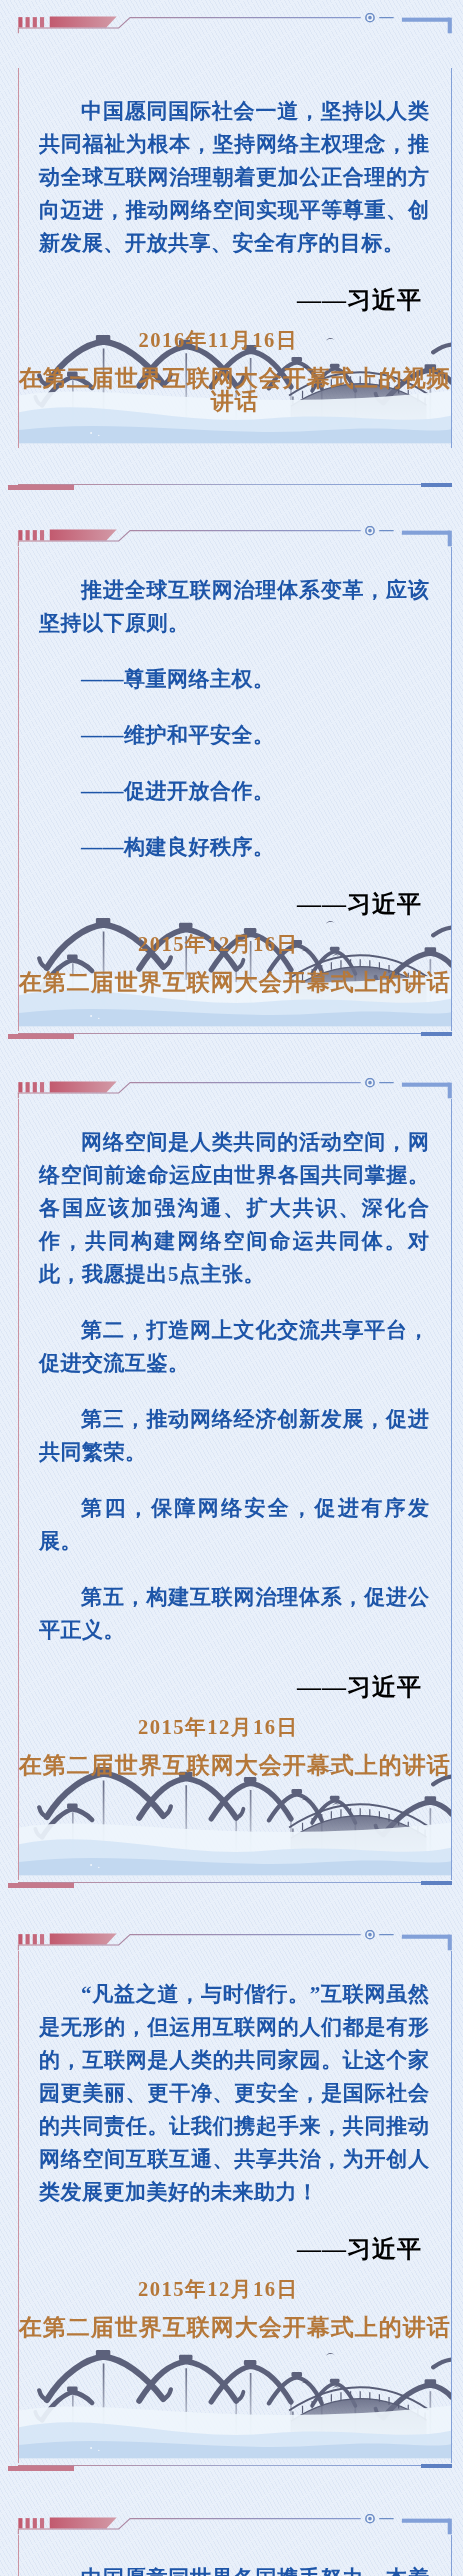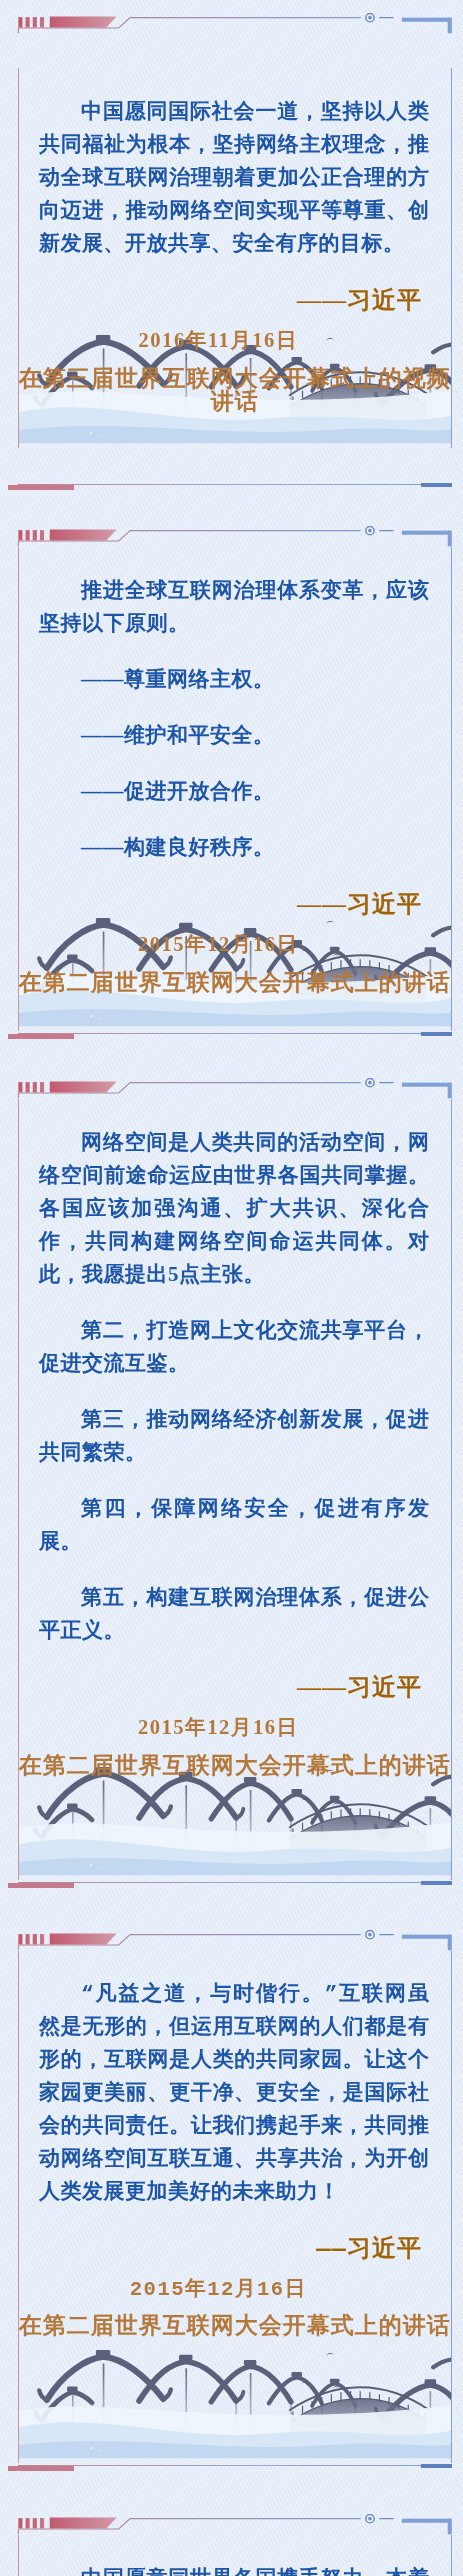--- a/index.html
+++ b/index.html
@@ -7,40 +7,40 @@
     width:464px;height:3130px;overflow:hidden;position:relative;
     background-color:#e9f0fa;
     background-image:repeating-linear-gradient(60deg,
       rgba(150,175,214,.14) 0 0.8px, rgba(255,255,255,0) 0.8px 3.6px);
     font-family:"Liberation Serif","DejaVu Serif",serif;
   }
   .card{display:flex;flex-direction:column;}
   .c1{margin-top:13px;height:477px;gap:34px;}
   .c2{margin-top:36px;height:513px;}
   .c3{margin-top:39px;height:810px;}
-  .c4{margin-top:42px;height:541px;font-family:Liberation Mono, monospace;}
+  .c4{margin-top:42px;height:541px;}
   .c5{margin-top:43px;height:476px;}
   .card-top{width:464px;height:20.6px;display:block;flex:0 0 20.6px;}
   .card-body{
     flex:1 1 auto;position:relative;overflow:hidden;
     margin-left:17.5px;margin-right:12px;
     border-left:1px solid #cb93a1;border-right:1px solid #82a0d8;
   }
   .quote{
     position:relative;z-index:3;
     padding:27px 21.6px 0 20.6px;
     color:#1d55a8;font-weight:bold;
     font-size:21px;line-height:33px;letter-spacing:0.5px;
     text-align:justify;
   }
   .quote p{margin:0;text-indent:2em;}
   .quote p + p{margin-top:23px;}
   .attribution{
     position:relative;z-index:3;margin-top:27px;padding-right:29px;
-    text-align:right;color:#a16207;font-weight:bold;
+    text-align:right;color:#000000;font-weight:bold;
     font-size:24px;line-height:27px;letter-spacing:1px;
   }
   .q-date{
     position:relative;z-index:3;margin-top:14.4px;padding-right:33px;
     text-align:center;color:#b5783a;font-size:20.6px;line-height:25px;
     letter-spacing:1.5px;font-weight:bold;
   }
   .occasion{
     position:relative;z-index:3;margin-top:14.4px;
     text-align:center;color:#b5783a;font-size:23px;line-height:23px;

